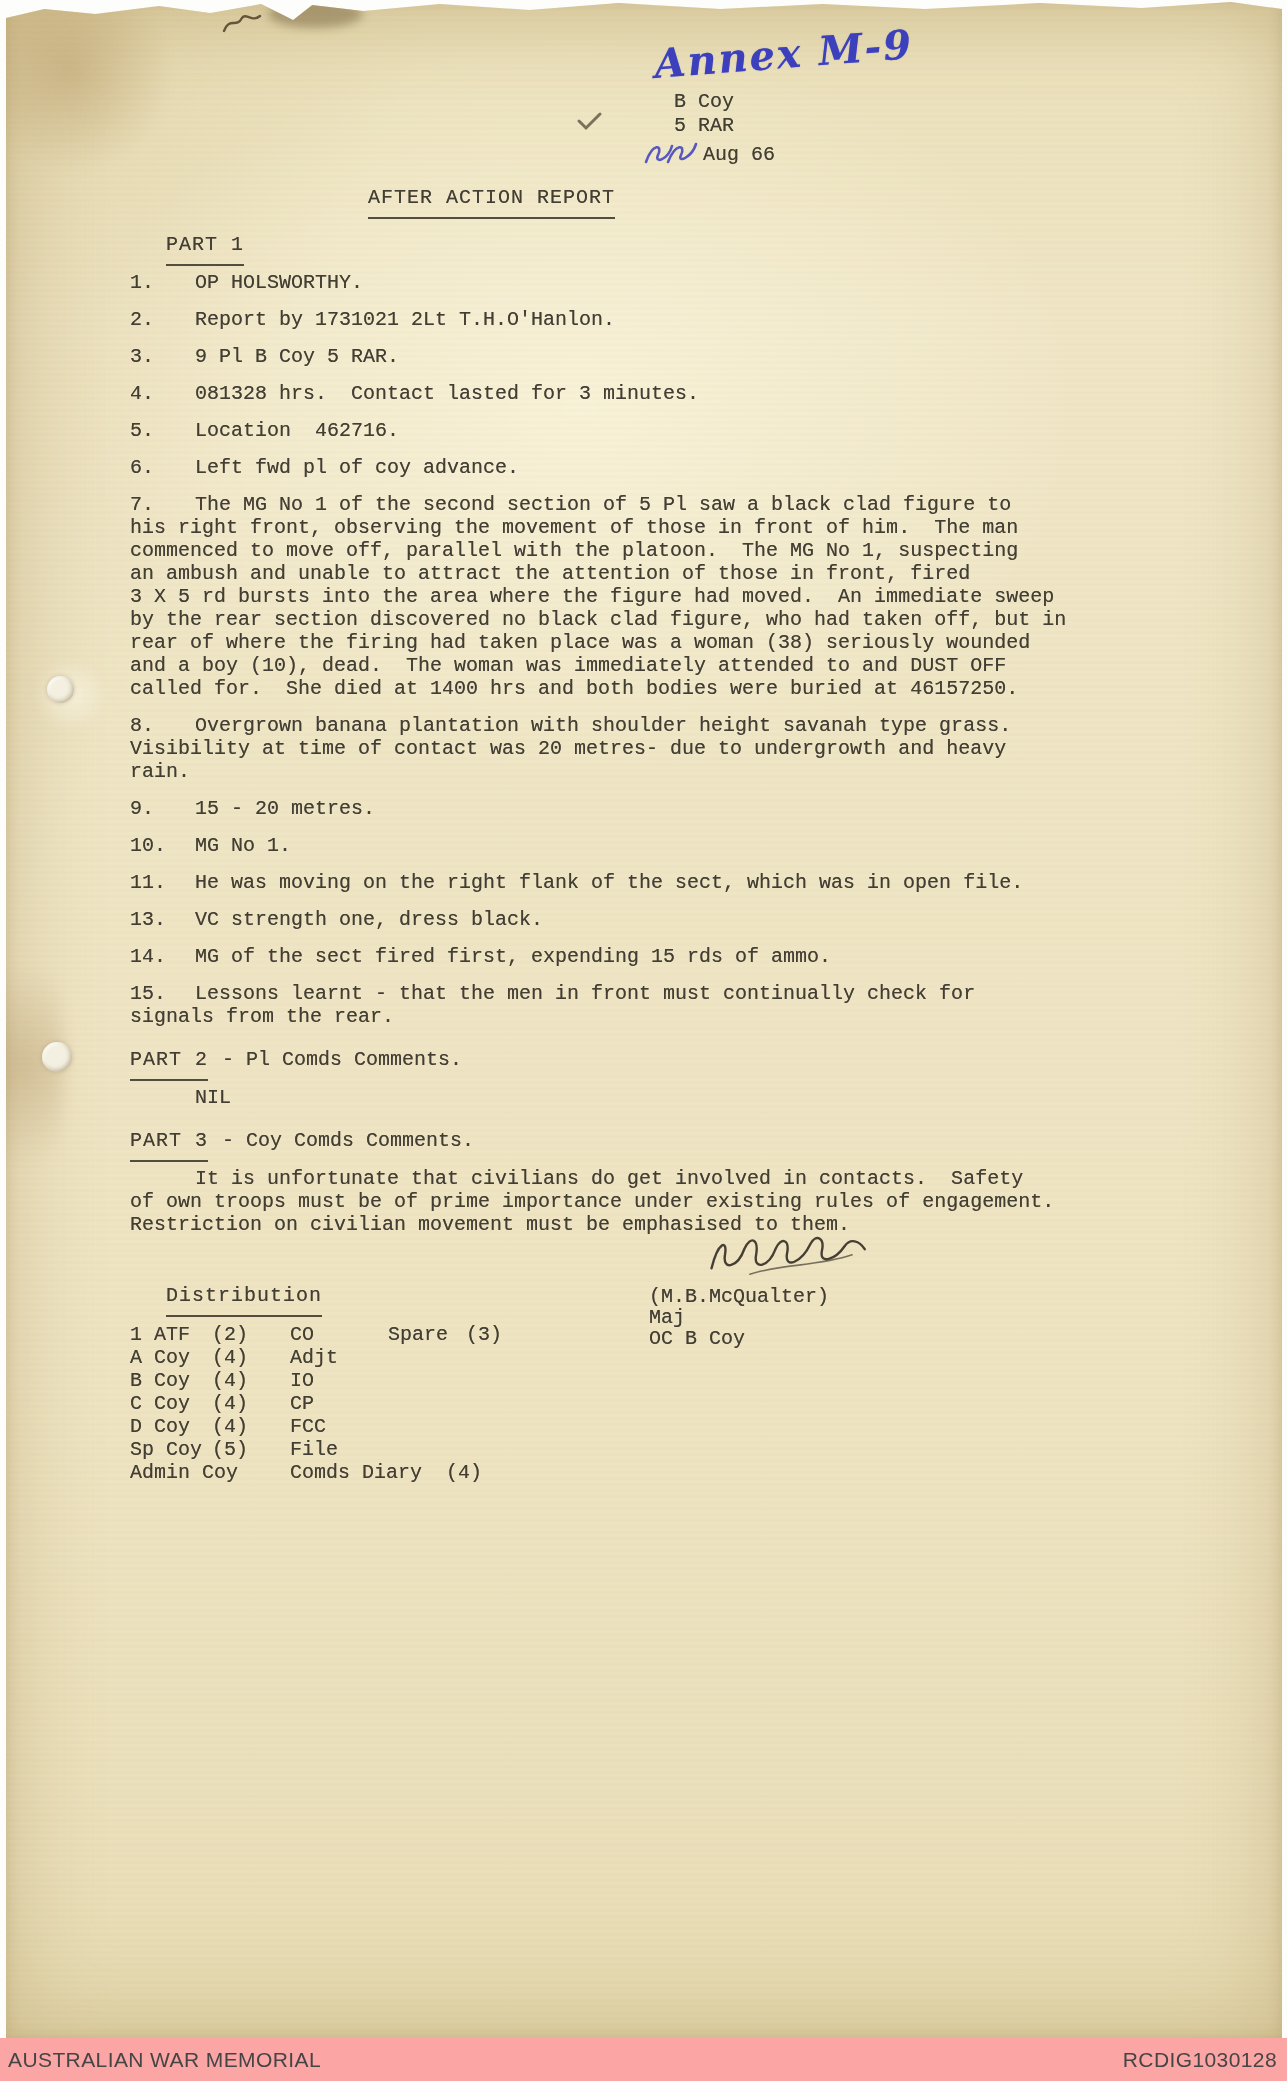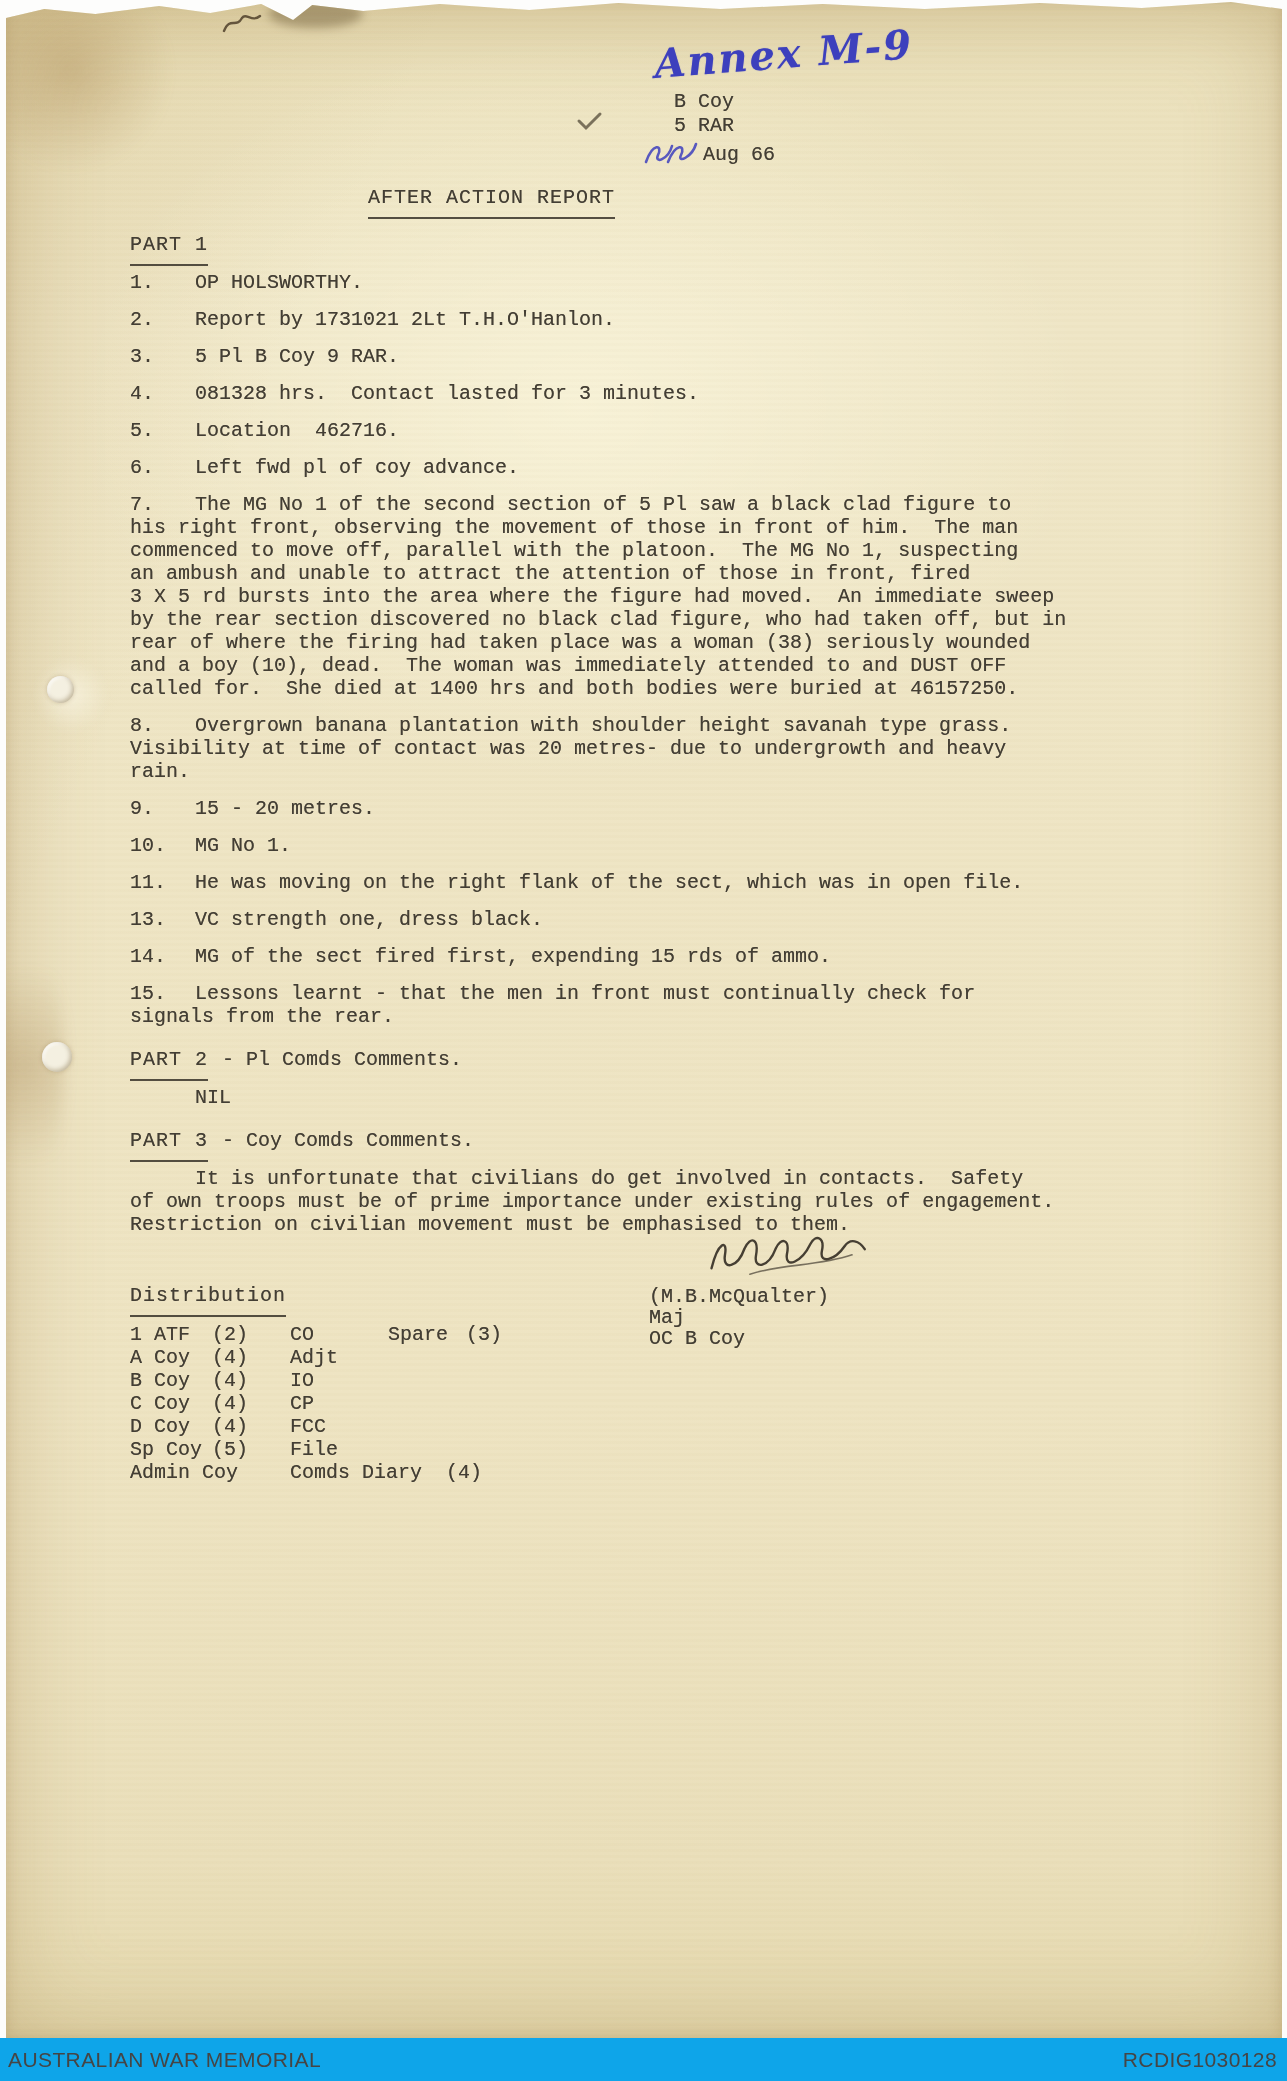--- a/index.html
+++ b/index.html
@@ -97,21 +97,21 @@
     line-height: 23px;
     color: #433e34;
     text-shadow: 0 0 0.6px rgba(67,62,52,.65);
   }
   .u {
     border-bottom: 2px solid rgba(62,56,46,.88);
     padding-bottom: 8px;
     letter-spacing: 1px;
   }
   .title-wrap { margin: 0 0 24px 238px; }
-  .part-heading { margin-bottom: 15px; }
+  .part-heading { margin-bottom: 15px; margin-left: 36px; }
   .item { margin-bottom: 14px; }
   .num { display: inline-block; width: 65px; vertical-align: top; }
   .wrap { white-space: pre-wrap; }
   .part-line { margin-bottom: 15px; margin-top: 20px; }
   .part-sub { margin-left: 14px; }
   .indented { margin-left: 65px; margin-bottom: 15px; }
   .para3 { text-indent: 65px; white-space: pre-wrap; }
 
   
   .lower { position: relative; margin-top: 48px; }
@@ -126,21 +126,21 @@
   .sig-block {
     position: absolute; left: 519px; top: 2px;
     line-height: 21px;
   }
   .signature { position: absolute; left: 58px; top: -56px; transform: rotate(-3deg); }
 
   
   .footer {
     position: absolute; left: 0; right: 0; bottom: 0;
     height: 43px;
-    background: #0ea5e9;
+    background: #fca5a5;
     display: flex; justify-content: space-between; align-items: center;
     padding: 0 10px 0 8px;
     font-family: "Liberation Sans", sans-serif;
     font-size: 21px;
     color: #454545;
     letter-spacing: 0.4px;
   }
 </style>
 </head>
 <body>
@@ -182,21 +182,21 @@
       <div class="title-wrap">
         <span class="u">AFTER ACTION REPORT</span>
       </div>
 
       <div class="part-heading">
         <span class="u">PART 1</span>
       </div>
 
       <div class="item"><span class="num">1.</span><span class="wrap">OP HOLSWORTHY.</span></div>
       <div class="item"><span class="num">2.</span><span class="wrap">Report by 1731021 2Lt T.H.O'Hanlon.</span></div>
-      <div class="item"><span class="num">3.</span><span class="wrap">5 Pl B Coy 9 RAR.</span></div>
+      <div class="item"><span class="num">3.</span><span class="wrap">9 Pl B Coy 5 RAR.</span></div>
       <div class="item"><span class="num">4.</span><span class="wrap">081328 hrs.  Contact lasted for 3 minutes.</span></div>
       <div class="item"><span class="num">5.</span><span class="wrap">Location  462716.</span></div>
       <div class="item"><span class="num">6.</span><span class="wrap">Left fwd pl of coy advance.</span></div>
       <div class="item"><span class="num">7.</span><span class="wrap">The MG No 1 of the second section of 5 Pl saw a black clad figure to
 his right front, observing the movement of those in front of him.  The man
 commenced to move off, parallel with the platoon.  The MG No 1, suspecting
 an ambush and unable to attract the attention of those in front, fired
 3 X 5 rd bursts into the area where the figure had moved.  An immediate sweep
 by the rear section discovered no black clad figure, who had taken off, but in
 rear of where the firing had taken place was a woman (38) seriously wounded

